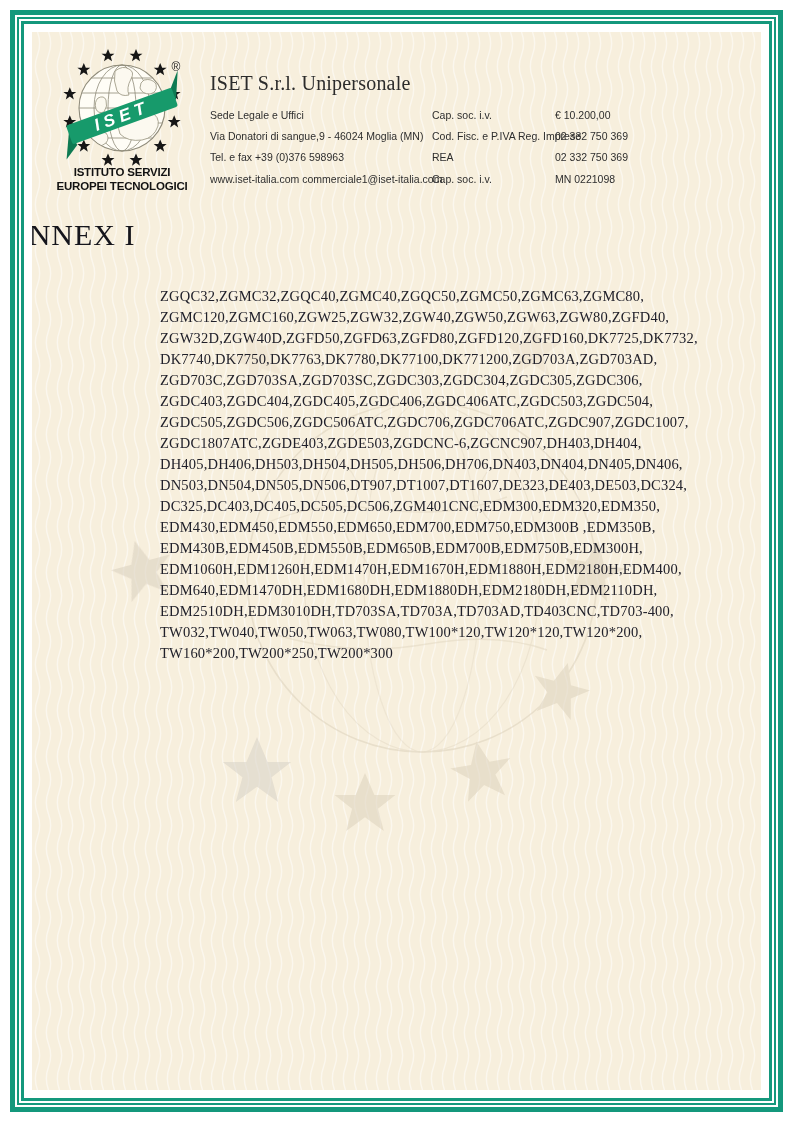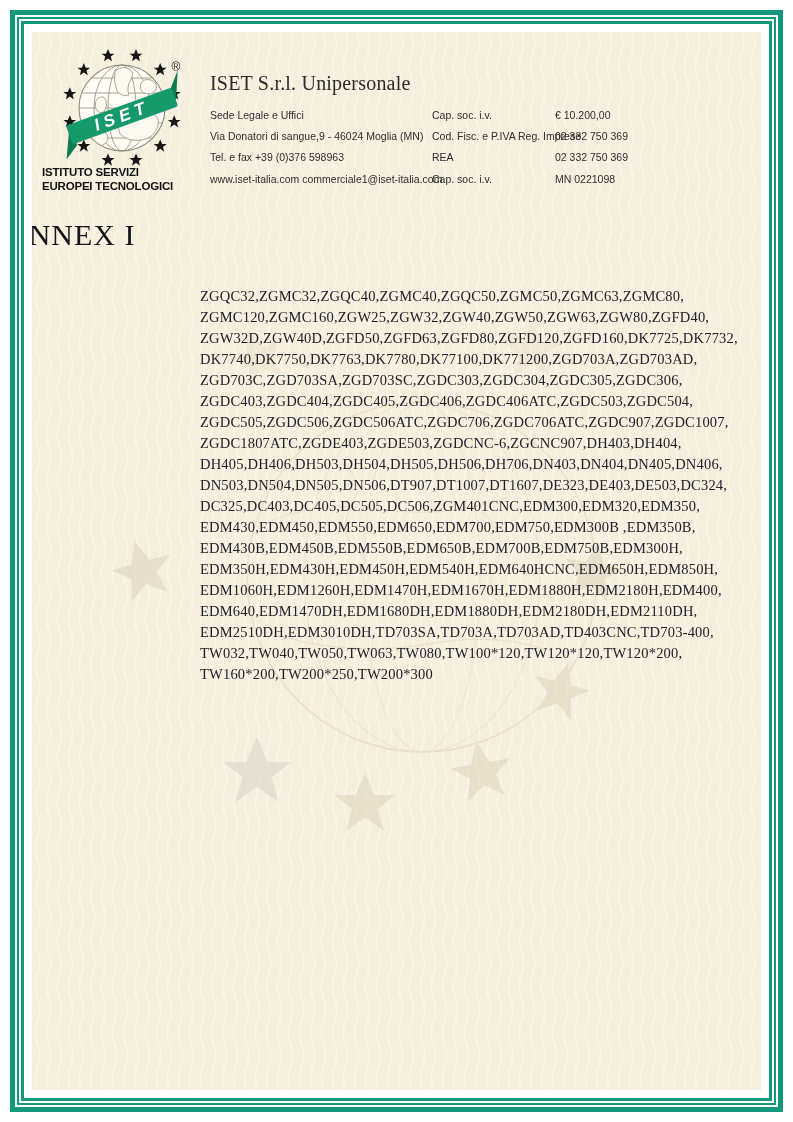--- a/index.html
+++ b/index.html
@@ -7,34 +7,34 @@
         font-family:"Liberation Sans","DejaVu Sans",sans-serif;}
   .frame{position:absolute;pointer-events:none;}
   .frame-a{inset:10px;border:5px solid var(--frame,#14987c);}
   .frame-b{inset:17px;border:2px solid var(--frame,#14987c);}
   .frame-c{inset:21px;border:3px solid var(--frame,#14987c);}
   .content{position:absolute;inset:32px;background:var(--page_bg,#f7efdd);overflow:hidden;}
   .waves,.watermark{position:absolute;pointer-events:none;}
   .waves{inset:0;}
   .watermark{left:60px;top:270px;}
   .logo-svg{position:absolute;left:28px;top:14px;width:124px;height:124px;}
-  .logo-caption{position:absolute;left:10px;top:134px;width:160px;
+  .logo-caption{position:absolute;left:10px;top:134px;width:160px;text-align:center;
     font-weight:bold;font-size:11.5px;line-height:13.5px;color:#121212;letter-spacing:-0.2px;}
   .company{position:absolute;left:178px;top:40px;font-size:20px;color:#2b2b2b;letter-spacing:0.2px;font-family:Liberation Serif, serif;}
   .info-grid{position:absolute;left:178px;top:72px;width:545px;display:grid;
     grid-template-columns:222px 123px auto;grid-auto-rows:21.4px;
     font-size:10.5px;color:#2e2e2e;align-items:center;}
   .info-grid .cell{white-space:nowrap;}
   .email-gap{}
   .annex-title{position:absolute;top:186px;left:0;width:100%;margin:0;
     transform:translateX(-26px);font-family:"Liberation Serif","DejaVu Serif",serif;
     font-weight:normal;font-size:30px;letter-spacing:1px;color:#15151c;}
   .annex-lines{position:absolute;left:128px;top:254px;width:560px;
     font-family:"Liberation Serif","DejaVu Serif",serif;font-size:14.5px;line-height:21px;
-    color:var(--body_text,#20202a);letter-spacing:0.2px;margin-left:40px;}
+    color:var(--body_text,#20202a);letter-spacing:0.2px;}
   .annex-line{white-space:nowrap;}
 </style>
 </head>
 <body>
 
 <div class="page">
   <div class="frame frame-a"></div>
   <div class="frame frame-b"></div>
   <div class="frame frame-c"></div>
 
@@ -152,21 +152,20 @@
         <div class="annex-line">DK7740,DK7750,DK7763,DK7780,DK77100,DK771200,ZGD703A,ZGD703AD,</div>
         <div class="annex-line">ZGD703C,ZGD703SA,ZGD703SC,ZGDC303,ZGDC304,ZGDC305,ZGDC306,</div>
         <div class="annex-line">ZGDC403,ZGDC404,ZGDC405,ZGDC406,ZGDC406ATC,ZGDC503,ZGDC504,</div>
         <div class="annex-line">ZGDC505,ZGDC506,ZGDC506ATC,ZGDC706,ZGDC706ATC,ZGDC907,ZGDC1007,</div>
         <div class="annex-line">ZGDC1807ATC,ZGDE403,ZGDE503,ZGDCNC-6,ZGCNC907,DH403,DH404,</div>
         <div class="annex-line">DH405,DH406,DH503,DH504,DH505,DH506,DH706,DN403,DN404,DN405,DN406,</div>
         <div class="annex-line">DN503,DN504,DN505,DN506,DT907,DT1007,DT1607,DE323,DE403,DE503,DC324,</div>
         <div class="annex-line">DC325,DC403,DC405,DC505,DC506,ZGM401CNC,EDM300,EDM320,EDM350,</div>
         <div class="annex-line">EDM430,EDM450,EDM550,EDM650,EDM700,EDM750,EDM300B ,EDM350B,</div>
         <div class="annex-line">EDM430B,EDM450B,EDM550B,EDM650B,EDM700B,EDM750B,EDM300H,</div>
-        <div class="annex-line">EDM350H,EDM430H,EDM450H,EDM540H,EDM640HCNC,EDM650H,EDM850H,</div>
         <div class="annex-line">EDM1060H,EDM1260H,EDM1470H,EDM1670H,EDM1880H,EDM2180H,EDM400,</div>
         <div class="annex-line">EDM640,EDM1470DH,EDM1680DH,EDM1880DH,EDM2180DH,EDM2110DH,</div>
         <div class="annex-line">EDM2510DH,EDM3010DH,TD703SA,TD703A,TD703AD,TD403CNC,TD703-400,</div>
         <div class="annex-line">TW032,TW040,TW050,TW063,TW080,TW100*120,TW120*120,TW120*200,</div>
         <div class="annex-line">TW160*200,TW200*250,TW200*300</div>
       </div>
 
   </div>
 </div>
 

